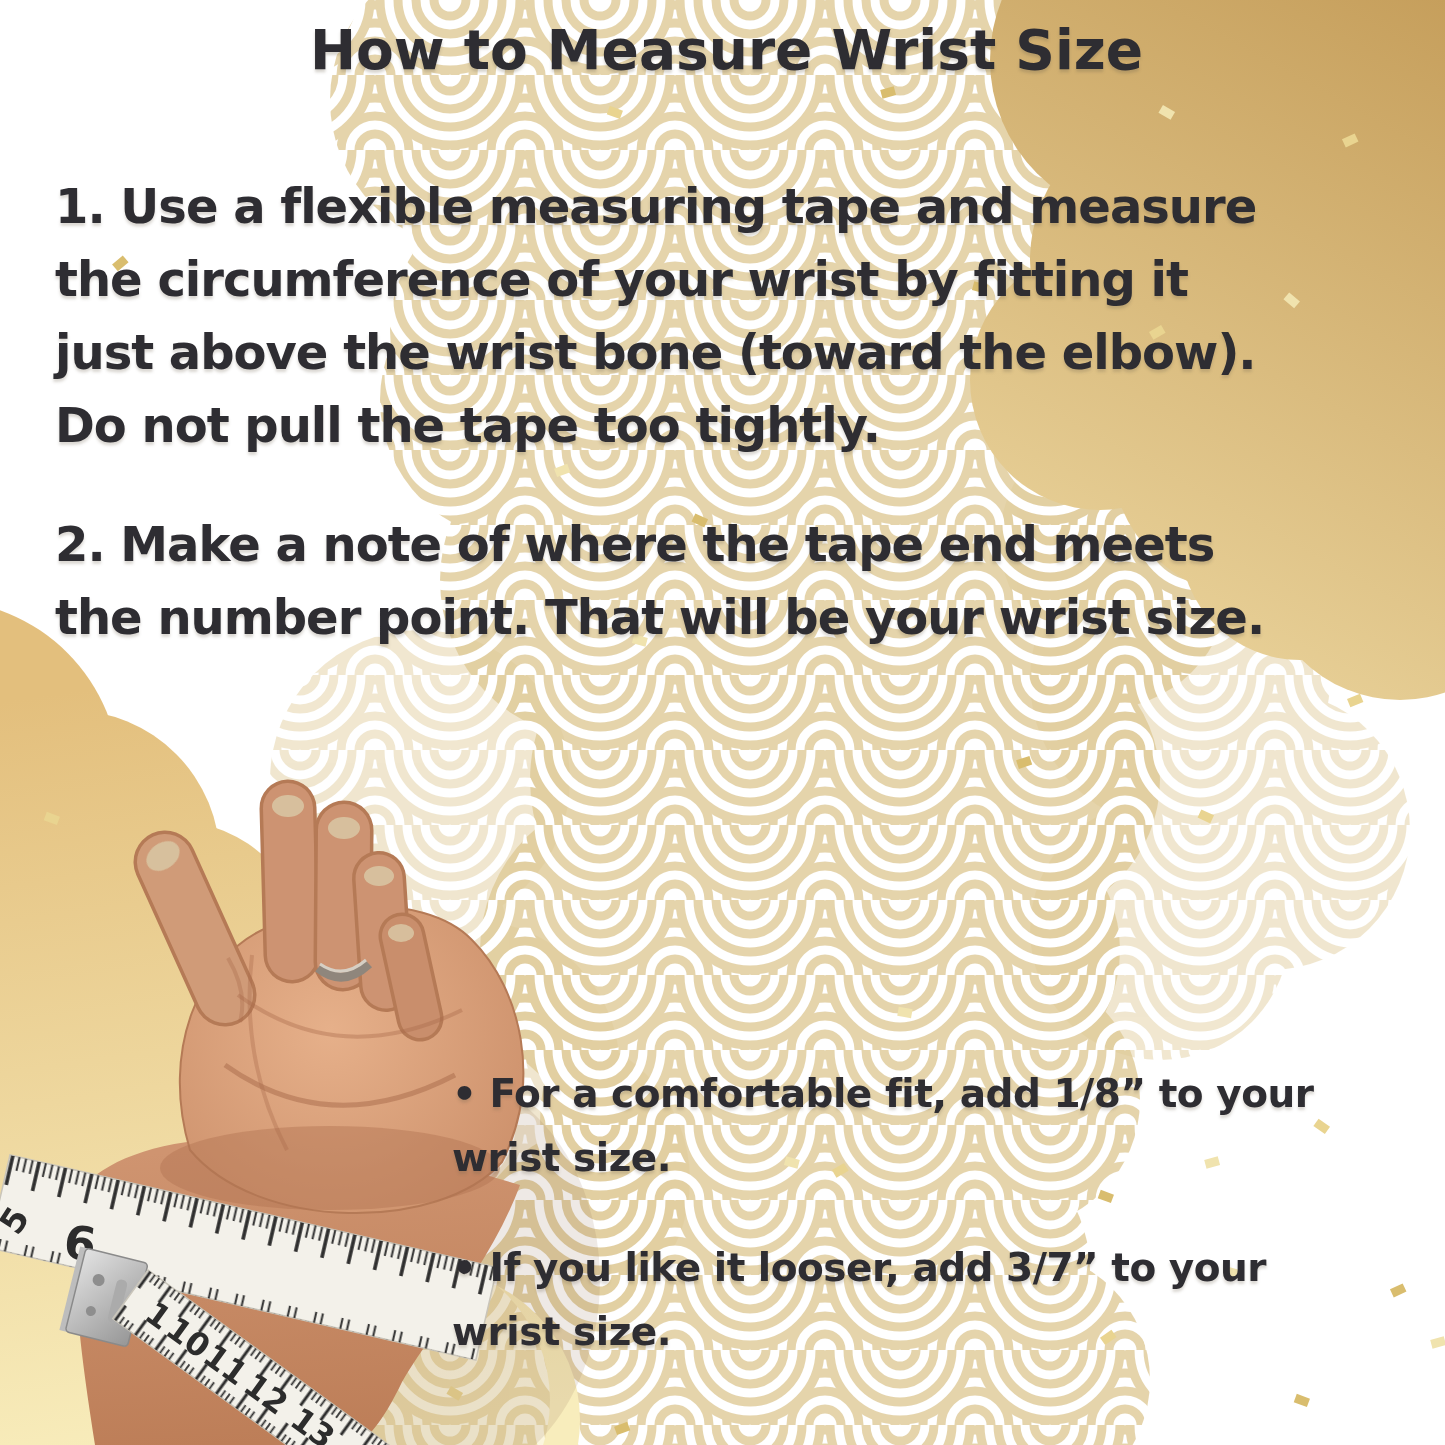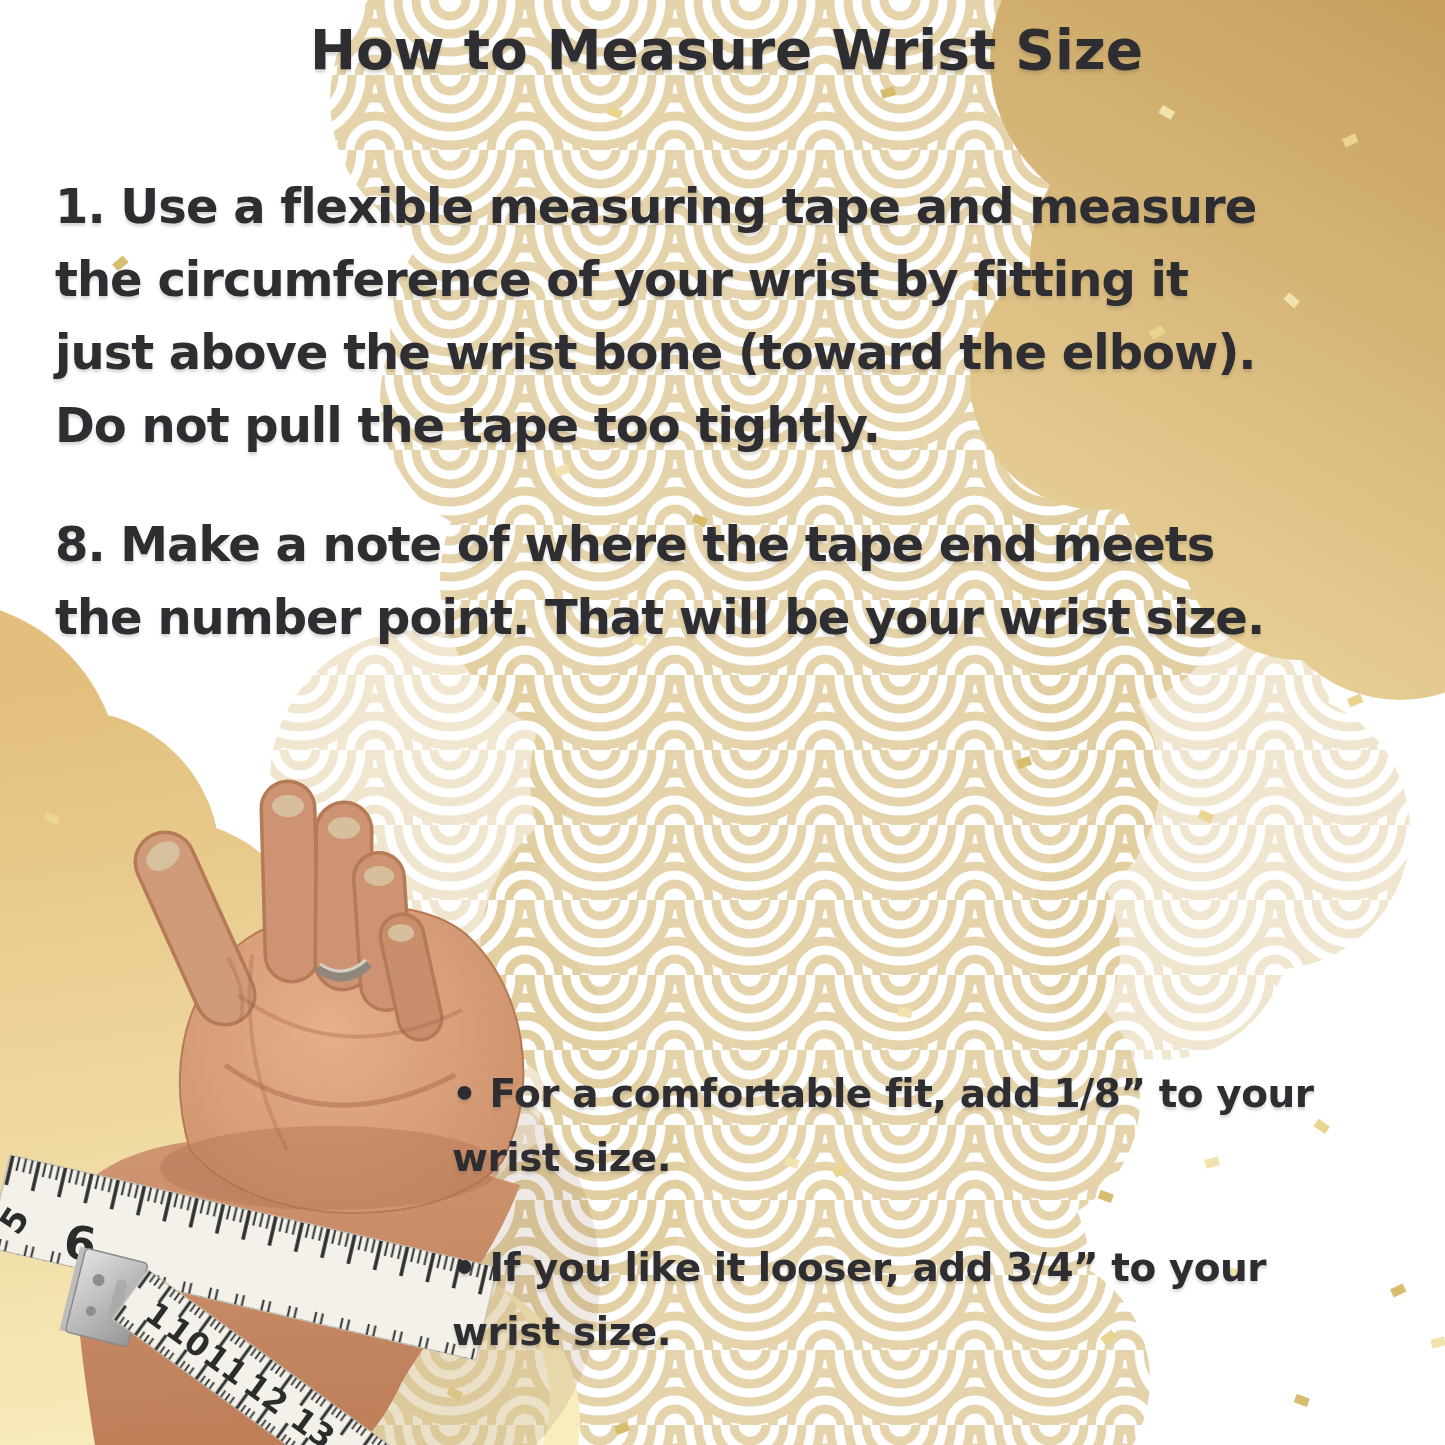--- a/index.html
+++ b/index.html
@@ -270,20 +270,20 @@
         </g>
       </g>
     </g>
   </svg>
 
   <h1 class="title">How to Measure Wrist Size</h1>
   <div class="txt step s1">1. Use a flexible measuring tape and measure
 the circumference of your wrist by fitting it
 just above the wrist bone (toward the elbow).
 Do not pull the tape too tightly.</div>
-  <div class="txt step s2">8. Make a note of where the tape end meets
+  <div class="txt step s2">2. Make a note of where the tape end meets
 the number point. That will be your wrist size.</div>
   <div class="txt small tip1">• For a comfortable fit, add 1/8” to your
 wrist size.</div>
-  <div class="txt small tip2">• If you like it looser, add 3/4” to your
+  <div class="txt small tip2">• If you like it looser, add 3/7” to your
 wrist size.</div>
 
 </div>
 
 </body></html>

